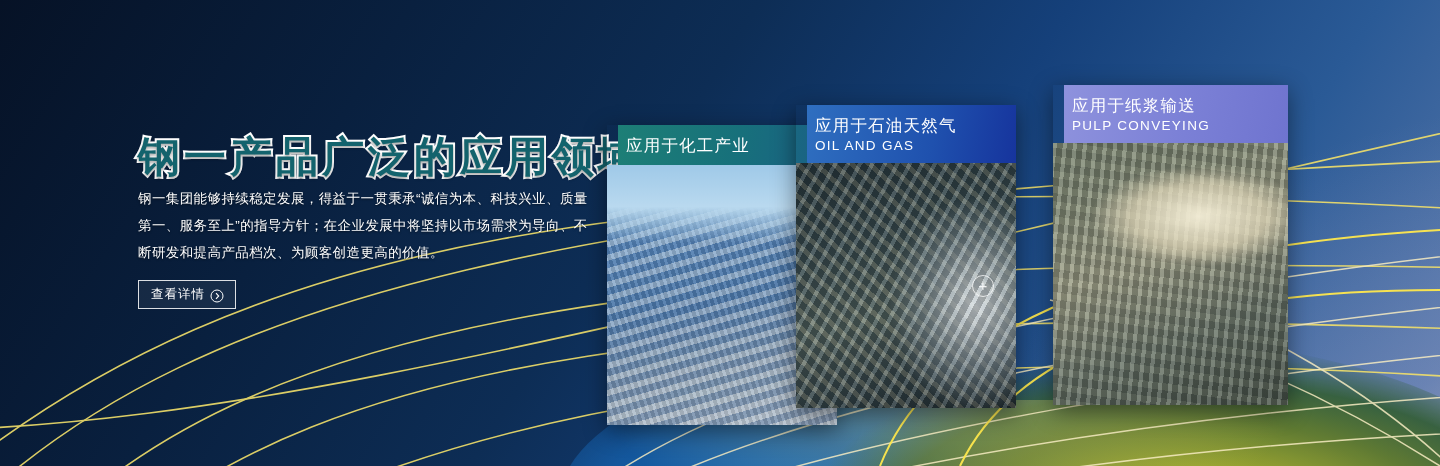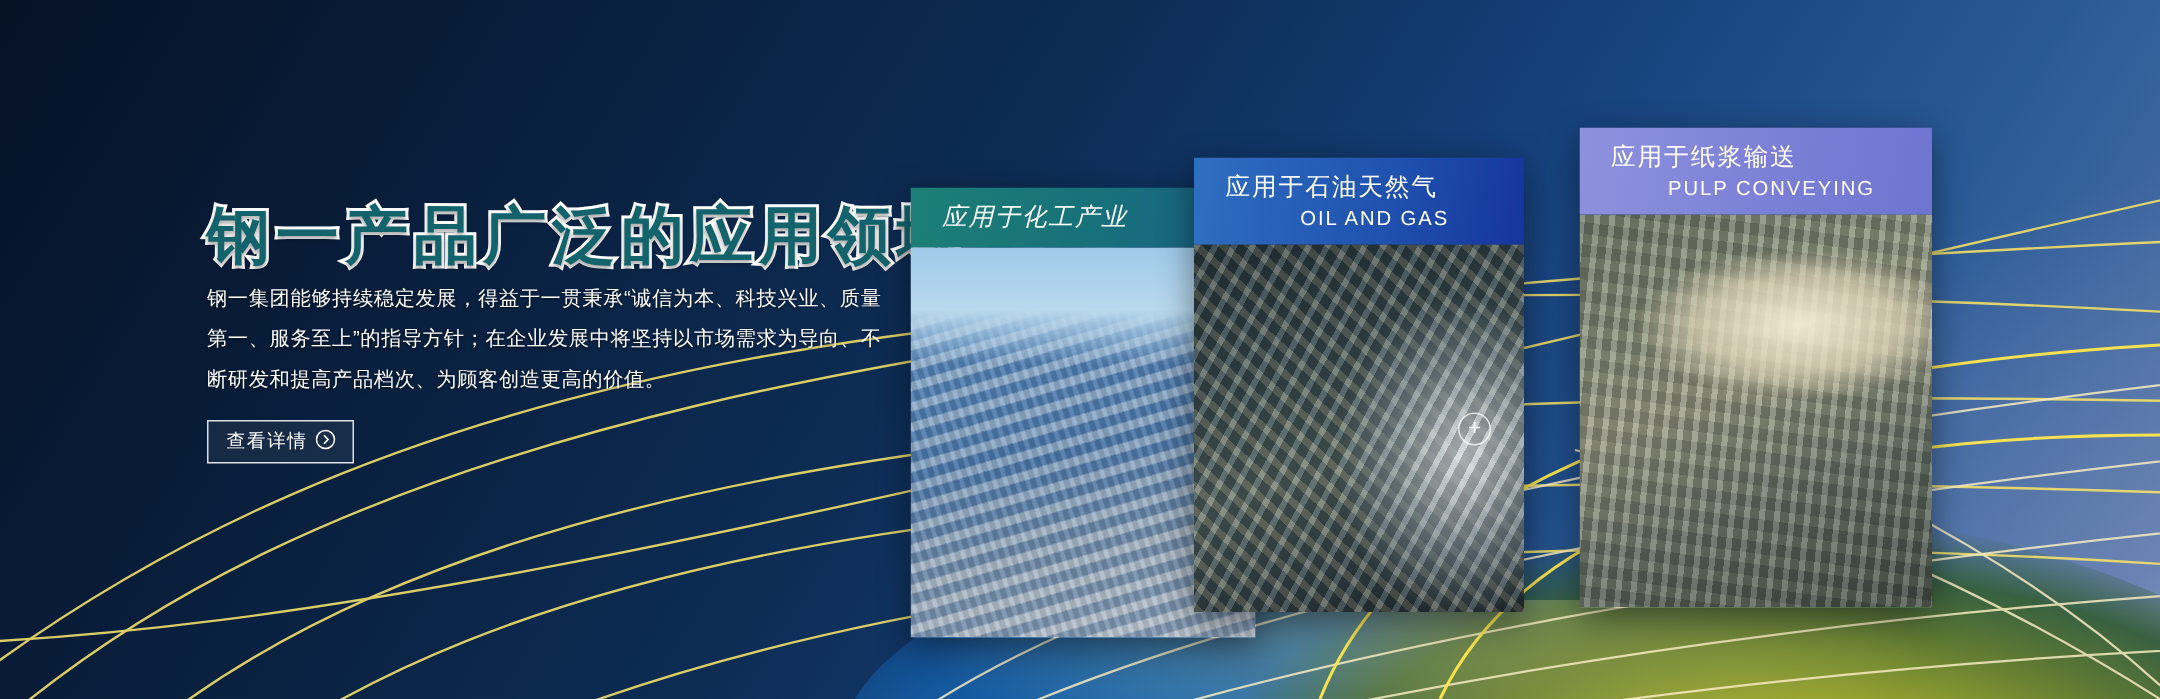--- a/index.html
+++ b/index.html
@@ -62,47 +62,48 @@
     font-size:13.5px;
     line-height:2.0;
     color:#ffffff;
     letter-spacing:.4px;
     text-shadow:0 1px 2px rgba(0,0,0,.55);
     width:450px;
   }
 
   .more-btn {
     display:inline-flex;
-    align-items:flex-start;
+    align-items:flex-end;
     gap:5px;
     margin-top:14px;
     padding:5px 11px 5px 12px;
     border:1px solid rgba(255,255,255,.85);
     background:rgba(255,255,255,.06);
     color:#ffffff;
     font-size:12.5px;
     letter-spacing:1px;
     cursor:pointer;
     text-decoration:none;
   }
   .more-btn .chev { display:inline-flex; }
 
   
   .card { position:absolute; overflow:hidden; box-shadow:0 6px 22px rgba(0,0,0,.45); }
   .card-head {
     position:relative;
-    padding:10px 0 9px 21px;
+    padding:10px 0 9px 8px;
     color:#fff;
+    margin-left:11px;
   }
   .card-head .cn { font-size:16.5px; letter-spacing:1.2px; line-height:1.25; }
-  .card-head .en { font-size:13.5px; letter-spacing:1.3px; line-height:1.3; margin-top:1px;text-align:center; }
+  .card-head .en { font-size:13.5px; letter-spacing:1.3px; line-height:1.3; margin-top:1px; }
   .card-img { position:relative; width:100%; flex:1; overflow:hidden; }
 
   #card-chem      { left:607px; top:125px; width:230px; height:300px; }
-  #card-chem  .card-head { background:linear-gradient(100deg,#1d7f76 0%,#17707b 55%,#1b5f86 100%);font-style:italic; }
+  #card-chem  .card-head { background:linear-gradient(100deg,#1d7f76 0%,#17707b 55%,#1b5f86 100%); }
   #card-oil       { left:796px; top:105px; width:220px; height:303px; }
   #card-oil   .card-head { background:linear-gradient(100deg,#2f6fc0 0%,#1f51ae 60%,#16349d 100%); }
   #card-pulp      { left:1053px; top:85px; width:235px; height:320px; }
   #card-pulp  .card-head { background:linear-gradient(100deg,#8e92dd 0%,#7b80d6 55%,#6f74cf 100%); }
 
   .card .inner { display:flex; flex-direction:column; width:100%; height:100%; }
 
   
   .photo { width:100%; height:100%; }
 

